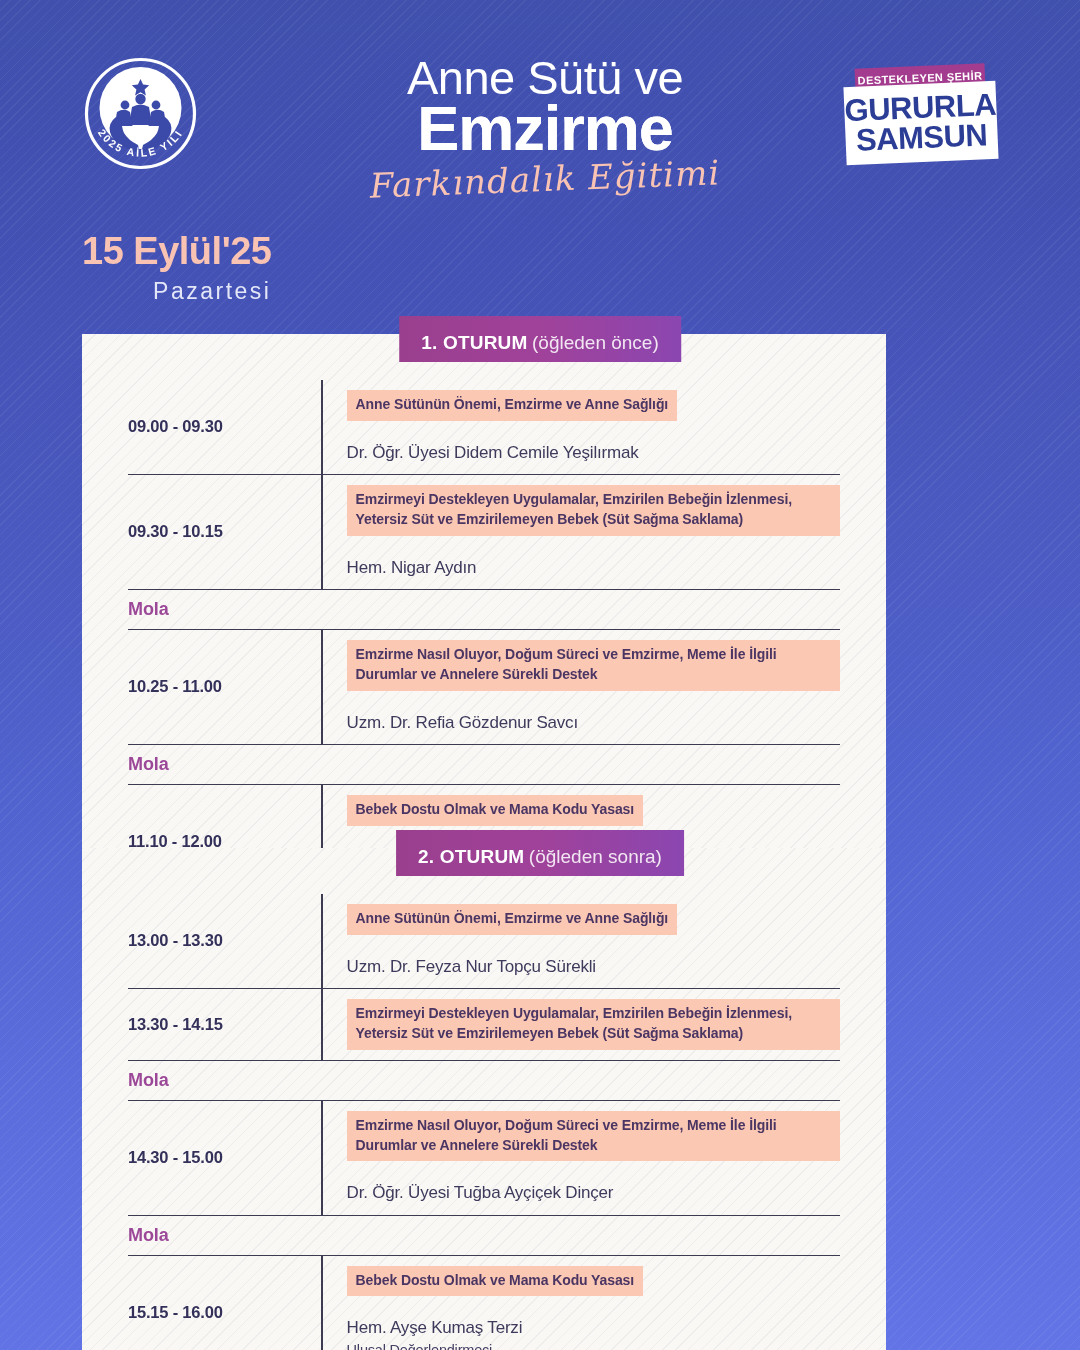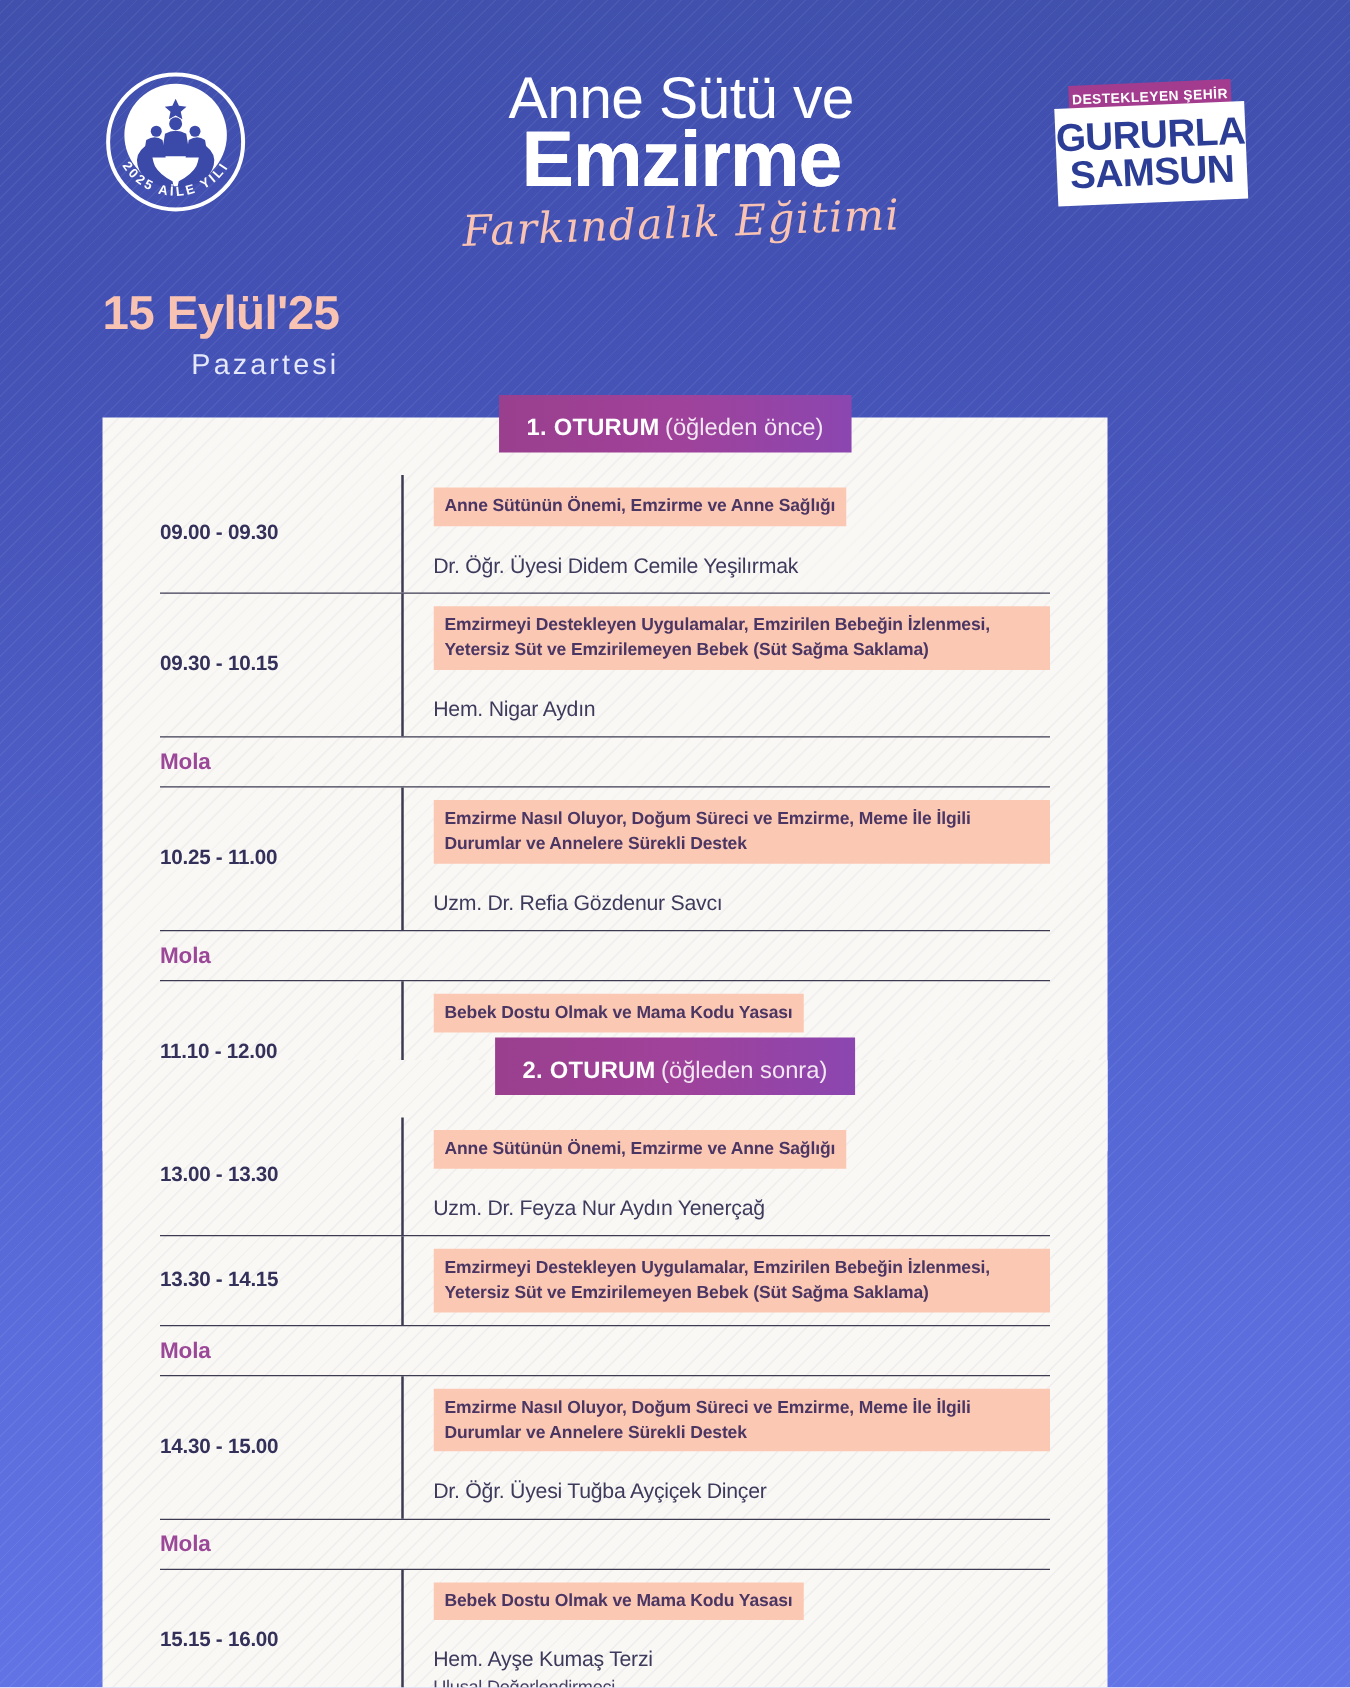--- a/index.html
+++ b/index.html
@@ -268,21 +268,21 @@
   <div class="session session-2">
     <div class="banner">
       <b>2. OTURUM</b>
       <i>(öğleden sonra)</i>
     </div>
     <div class="card">
       <div class="rows" id="rows-1">
           <div class="row">
             <div class="time">13.00 - 13.30</div>
             <div class="sep"></div>
-            <div class="content"><div class="topic">Anne Sütünün Önemi, Emzirme ve Anne Sağlığı</div><div class="speaker"><span>Uzm. Dr. Feyza Nur Aydın Yenerçağ</span></div></div>
+            <div class="content"><div class="topic">Anne Sütünün Önemi, Emzirme ve Anne Sağlığı</div><div class="speaker"><span>Uzm. Dr. Feyza Nur Topçu Sürekli</span></div></div>
           </div>
           <div class="row">
             <div class="time">13.30 - 14.15</div>
             <div class="sep"></div>
             <div class="content">
               <div class="topic full">Emzirmeyi Destekleyen Uygulamalar, Emzirilen Bebeğin İzlenmesi, Yetersiz Süt ve Emzirilemeyen Bebek (Süt Sağma Saklama)</div>
             </div>
           </div>
           <div class="break-row"><span>Mola</span></div>
           <div class="row">

